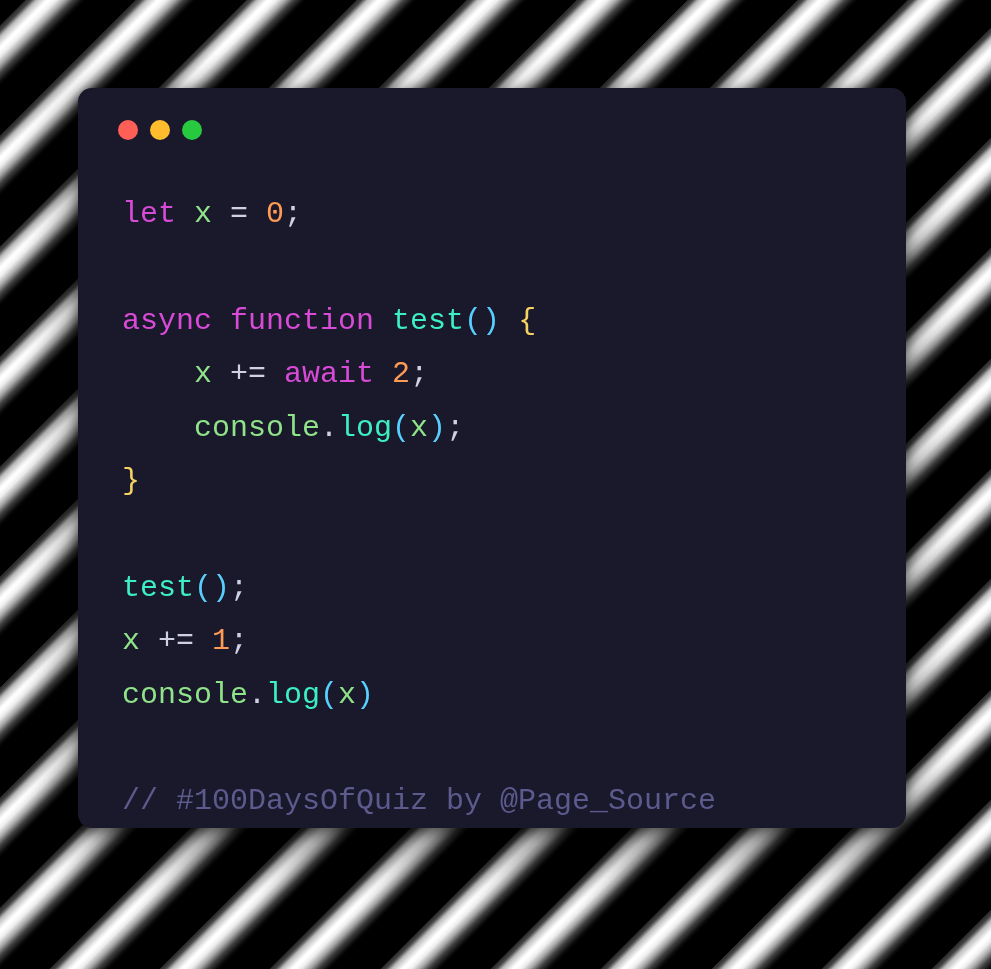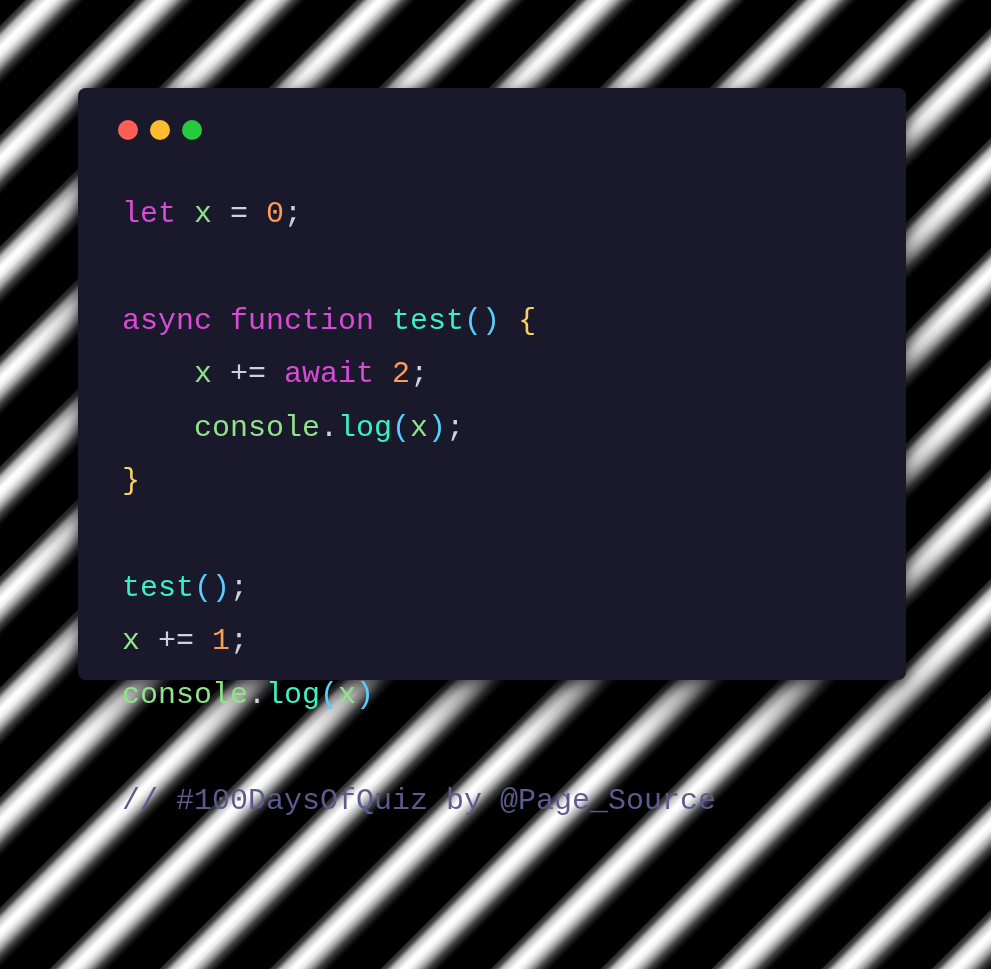--- a/index.html
+++ b/index.html
@@ -30,23 +30,23 @@
         #000 78px
       );
     filter: blur(0.4px) contrast(1.05);
   }
 
   .card {
     position: absolute;
     left: 78px;
     top: 88px;
     width: 828px;
-    height: 592px;
+    height: 740px;
     background: #1a182b;
-    border-radius: 8px;
+    border-radius: 14px;
     box-shadow: 0 20px 60px rgba(0,0,0,0.55), 0 4px 14px rgba(0,0,0,0.5);
     padding: 28px 44px 36px 44px;
   }
 
   .traffic {
     display: flex;
     gap: 12px;
     margin-bottom: 48px;
     margin-top: 4px;
     margin-left: -4px;

